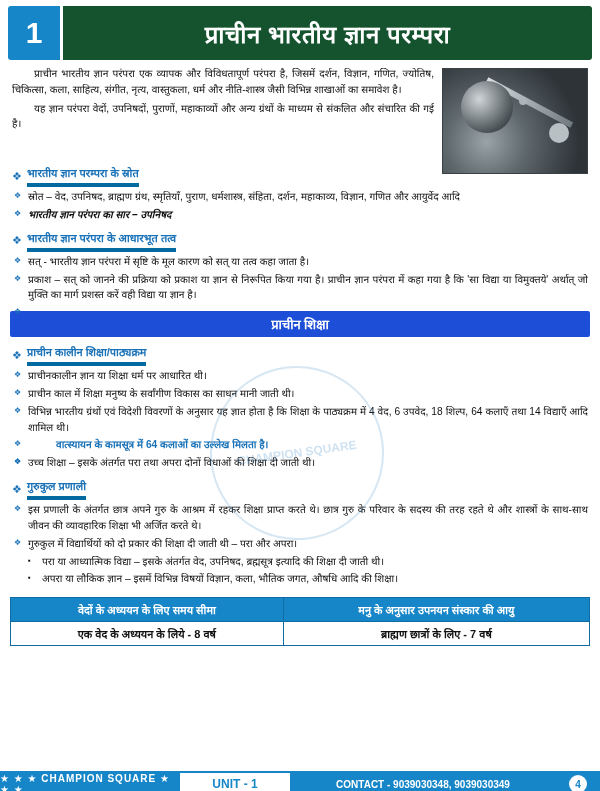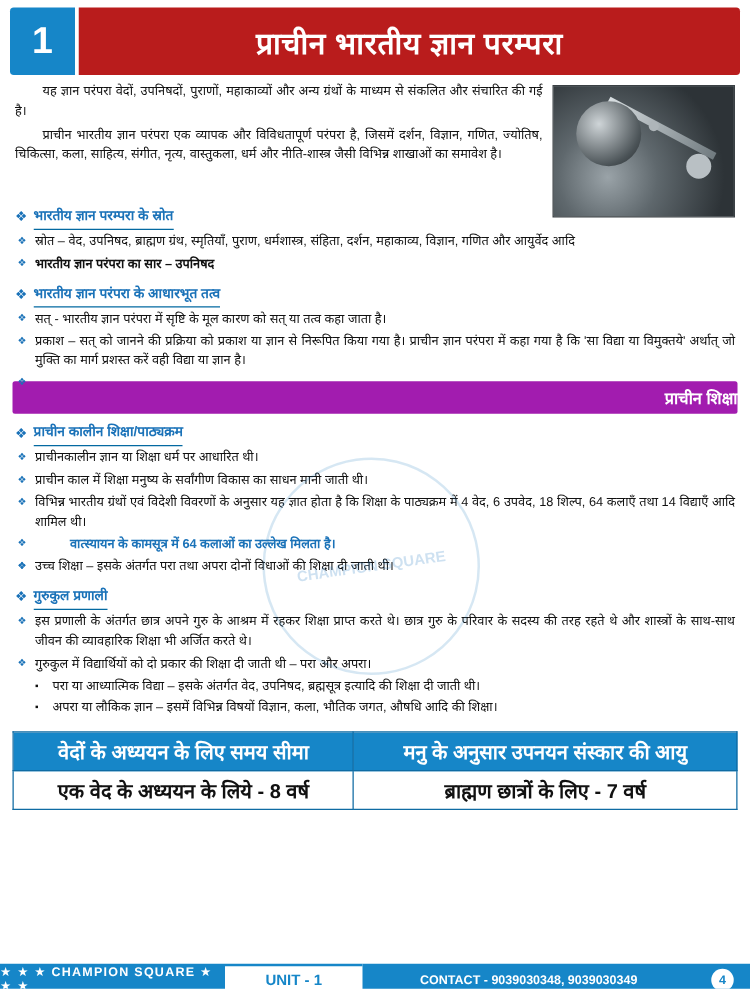--- a/index.html
+++ b/index.html
@@ -27,21 +27,21 @@
     width:52px;
     background:#1686c8;
     color:#fff;
     font-size:30px;
     font-weight:bold;
     display:flex;align-items:center;justify-content:center;
     border-radius:3px 0 0 3px;
   }
   .chapter-title{
     flex:1;
-    background:#b91c1c;
+    background:#14532d;
     color:#fff;
     display:flex;align-items:center;justify-content:center;
     font-size:24px;
     font-weight:bold;
     letter-spacing:.5px;
     margin-left:3px;
     border-radius:0 3px 3px 0;
     text-align:center;
   }
   
@@ -86,65 +86,66 @@
   .sec-head{
     color:#1a72b8;
     font-weight:bold;
     font-size:11px;
     margin:7px 0 2px 0;
     display:flex;align-items:center;
   }
   .sec-head .bullet{
     color:#1a72b8;font-size:11px;margin-right:5px;
   }
-  .sec-head .txt{border-bottom:1px solid #0369a1;padding-bottom:1px;}
+  .sec-head .txt{border-bottom:4px solid #0369a1;padding-bottom:1px;}
   ul{list-style:none;margin:0;padding:0;}
   li{
     position:relative;
     padding-left:16px;
     margin:2px 0;
   }
   li .dia{
     position:absolute;left:2px;top:1px;
     color:#1a72b8;font-size:8px;
   }
   li.sub{padding-left:30px;}
   li.sub .dia{left:16px;color:#111;font-size:8px;}
   .bluebold{color:#1a72b8;font-weight:bold;margin-left:28px;}
-  .blk-bold{font-weight:bold;}
+  .blk-bold{font-weight:bold;font-style:italic;}
   
   .banner{
     margin:8px 10px 4px 10px;
-    background:#a21caf;
+    background:#1d4ed8;
     color:#fff;
-    text-align:right;
+    text-align:center;
     font-weight:bold;
     font-size:13px;
     padding:4px 0;
     border-radius:2px;
+    font-family:Liberation Serif, serif;
   }
   
   .watermark{
     position:absolute;left:210px;top:360px;
     width:170px;height:170px;
     border-radius:50%;
     border:2px solid rgba(30,120,190,.18);
     color:rgba(30,120,190,.22);
     font-size:12px;font-weight:bold;
     display:flex;align-items:center;justify-content:center;
     text-align:center;
     pointer-events:none;
     transform:rotate(-8deg);
   }
   
   .tbl{
     margin:10px 10px 0 10px;
     border-collapse:collapse;
     width:calc(100% - 20px);
-    font-size:16px;
+    font-size:11px;
     padding-left:32px;
   }
   .tbl th{
     background:#1686c8;color:#fff;
     border:1px solid #0f6ba3;
     padding:4px 3px;font-weight:bold;
     text-align:center;
   }
   .tbl td{
     border:1px solid #0f6ba3;
@@ -190,22 +191,22 @@
 
   <div class="header">
     <div class="chapter-num">1</div>
     <div class="chapter-title">प्राचीन भारतीय ज्ञान परम्परा</div>
   </div>
 
   <div class="content">
 
     <div class="intro">
       <div class="veena-img"></div>
+      <p>प्राचीन भारतीय ज्ञान परंपरा एक व्यापक और विविधतापूर्ण परंपरा है, जिसमें दर्शन, विज्ञान, गणित, ज्योतिष, चिकित्सा, कला, साहित्य, संगीत, नृत्य, वास्तुकला, धर्म और नीति-शास्त्र जैसी विभिन्न शाखाओं का समावेश है।</p>
       <p>यह ज्ञान परंपरा वेदों, उपनिषदों, पुराणों, महाकाव्यों और अन्य ग्रंथों के माध्यम से संकलित और संचारित की गई है।</p>
-      <p>प्राचीन भारतीय ज्ञान परंपरा एक व्यापक और विविधतापूर्ण परंपरा है, जिसमें दर्शन, विज्ञान, गणित, ज्योतिष, चिकित्सा, कला, साहित्य, संगीत, नृत्य, वास्तुकला, धर्म और नीति-शास्त्र जैसी विभिन्न शाखाओं का समावेश है।</p>
     </div>
 
     <div class="sec-head">
       <span class="bullet">❖</span>
       <span class="txt">भारतीय ज्ञान परम्परा के स्रोत</span>
     </div>
     <ul>
       <li><span class="dia">❖</span><span>स्रोत – वेद, उपनिषद, ब्राह्मण ग्रंथ, स्मृतियाँ, पुराण, धर्मशास्त्र, संहिता, दर्शन, महाकाव्य, विज्ञान, गणित और आयुर्वेद आदि</span></li>
       <li><span class="dia">❖</span><span class="blk-bold">भारतीय ज्ञान परंपरा का सार – उपनिषद</span></li>
     </ul>

